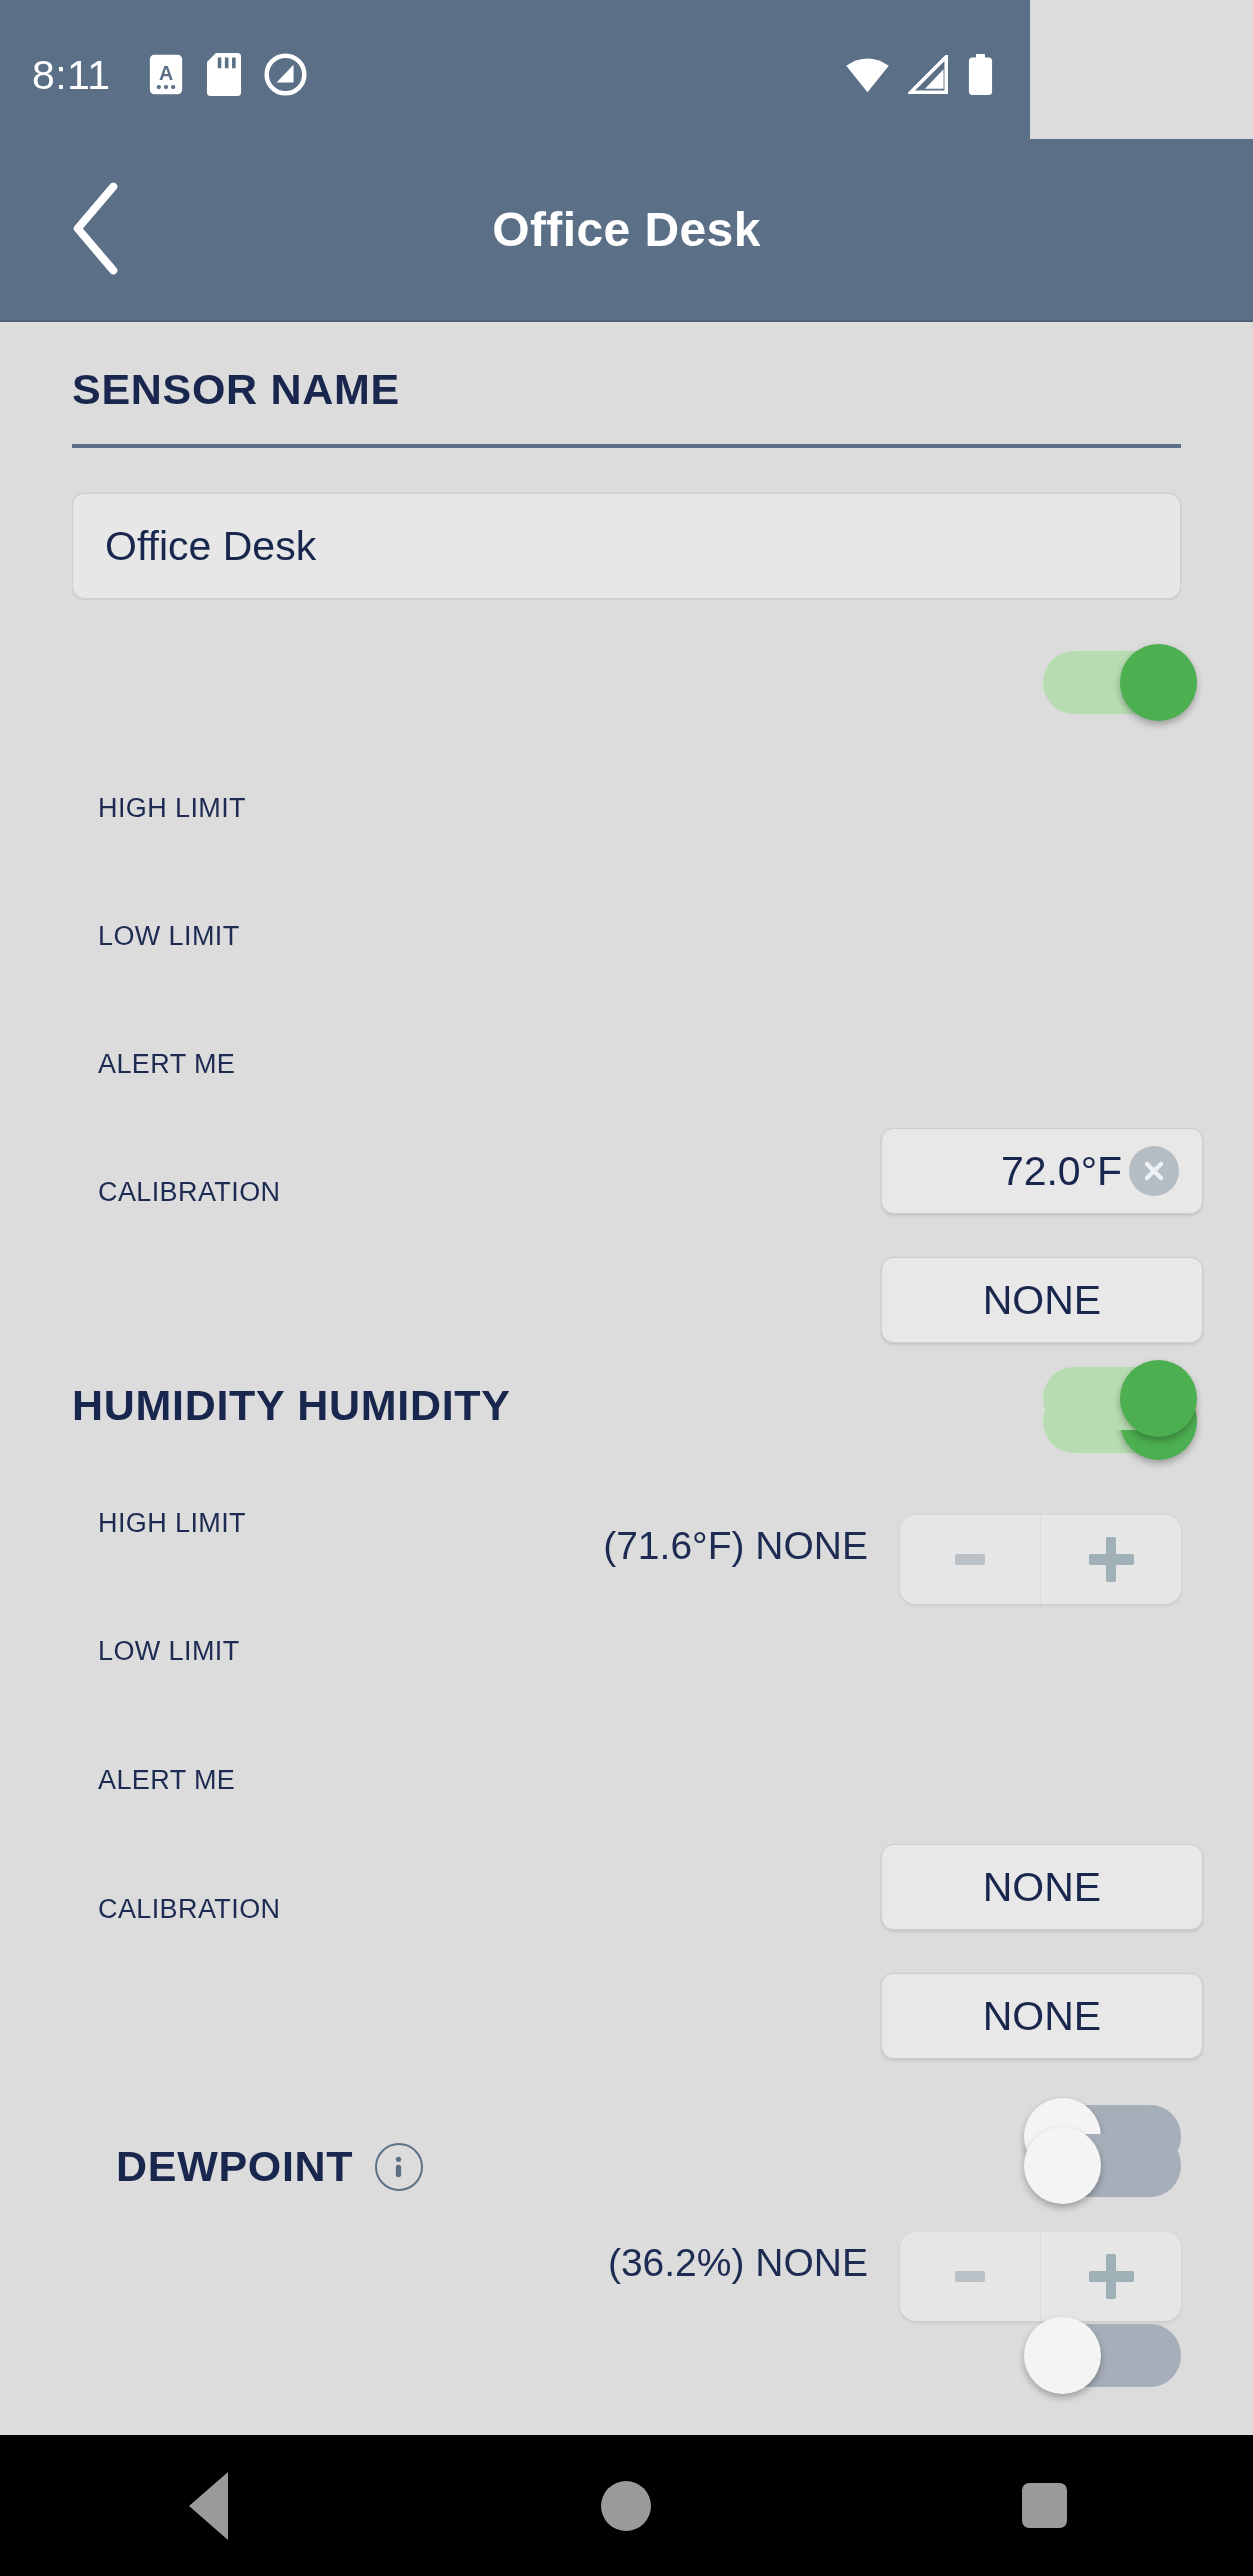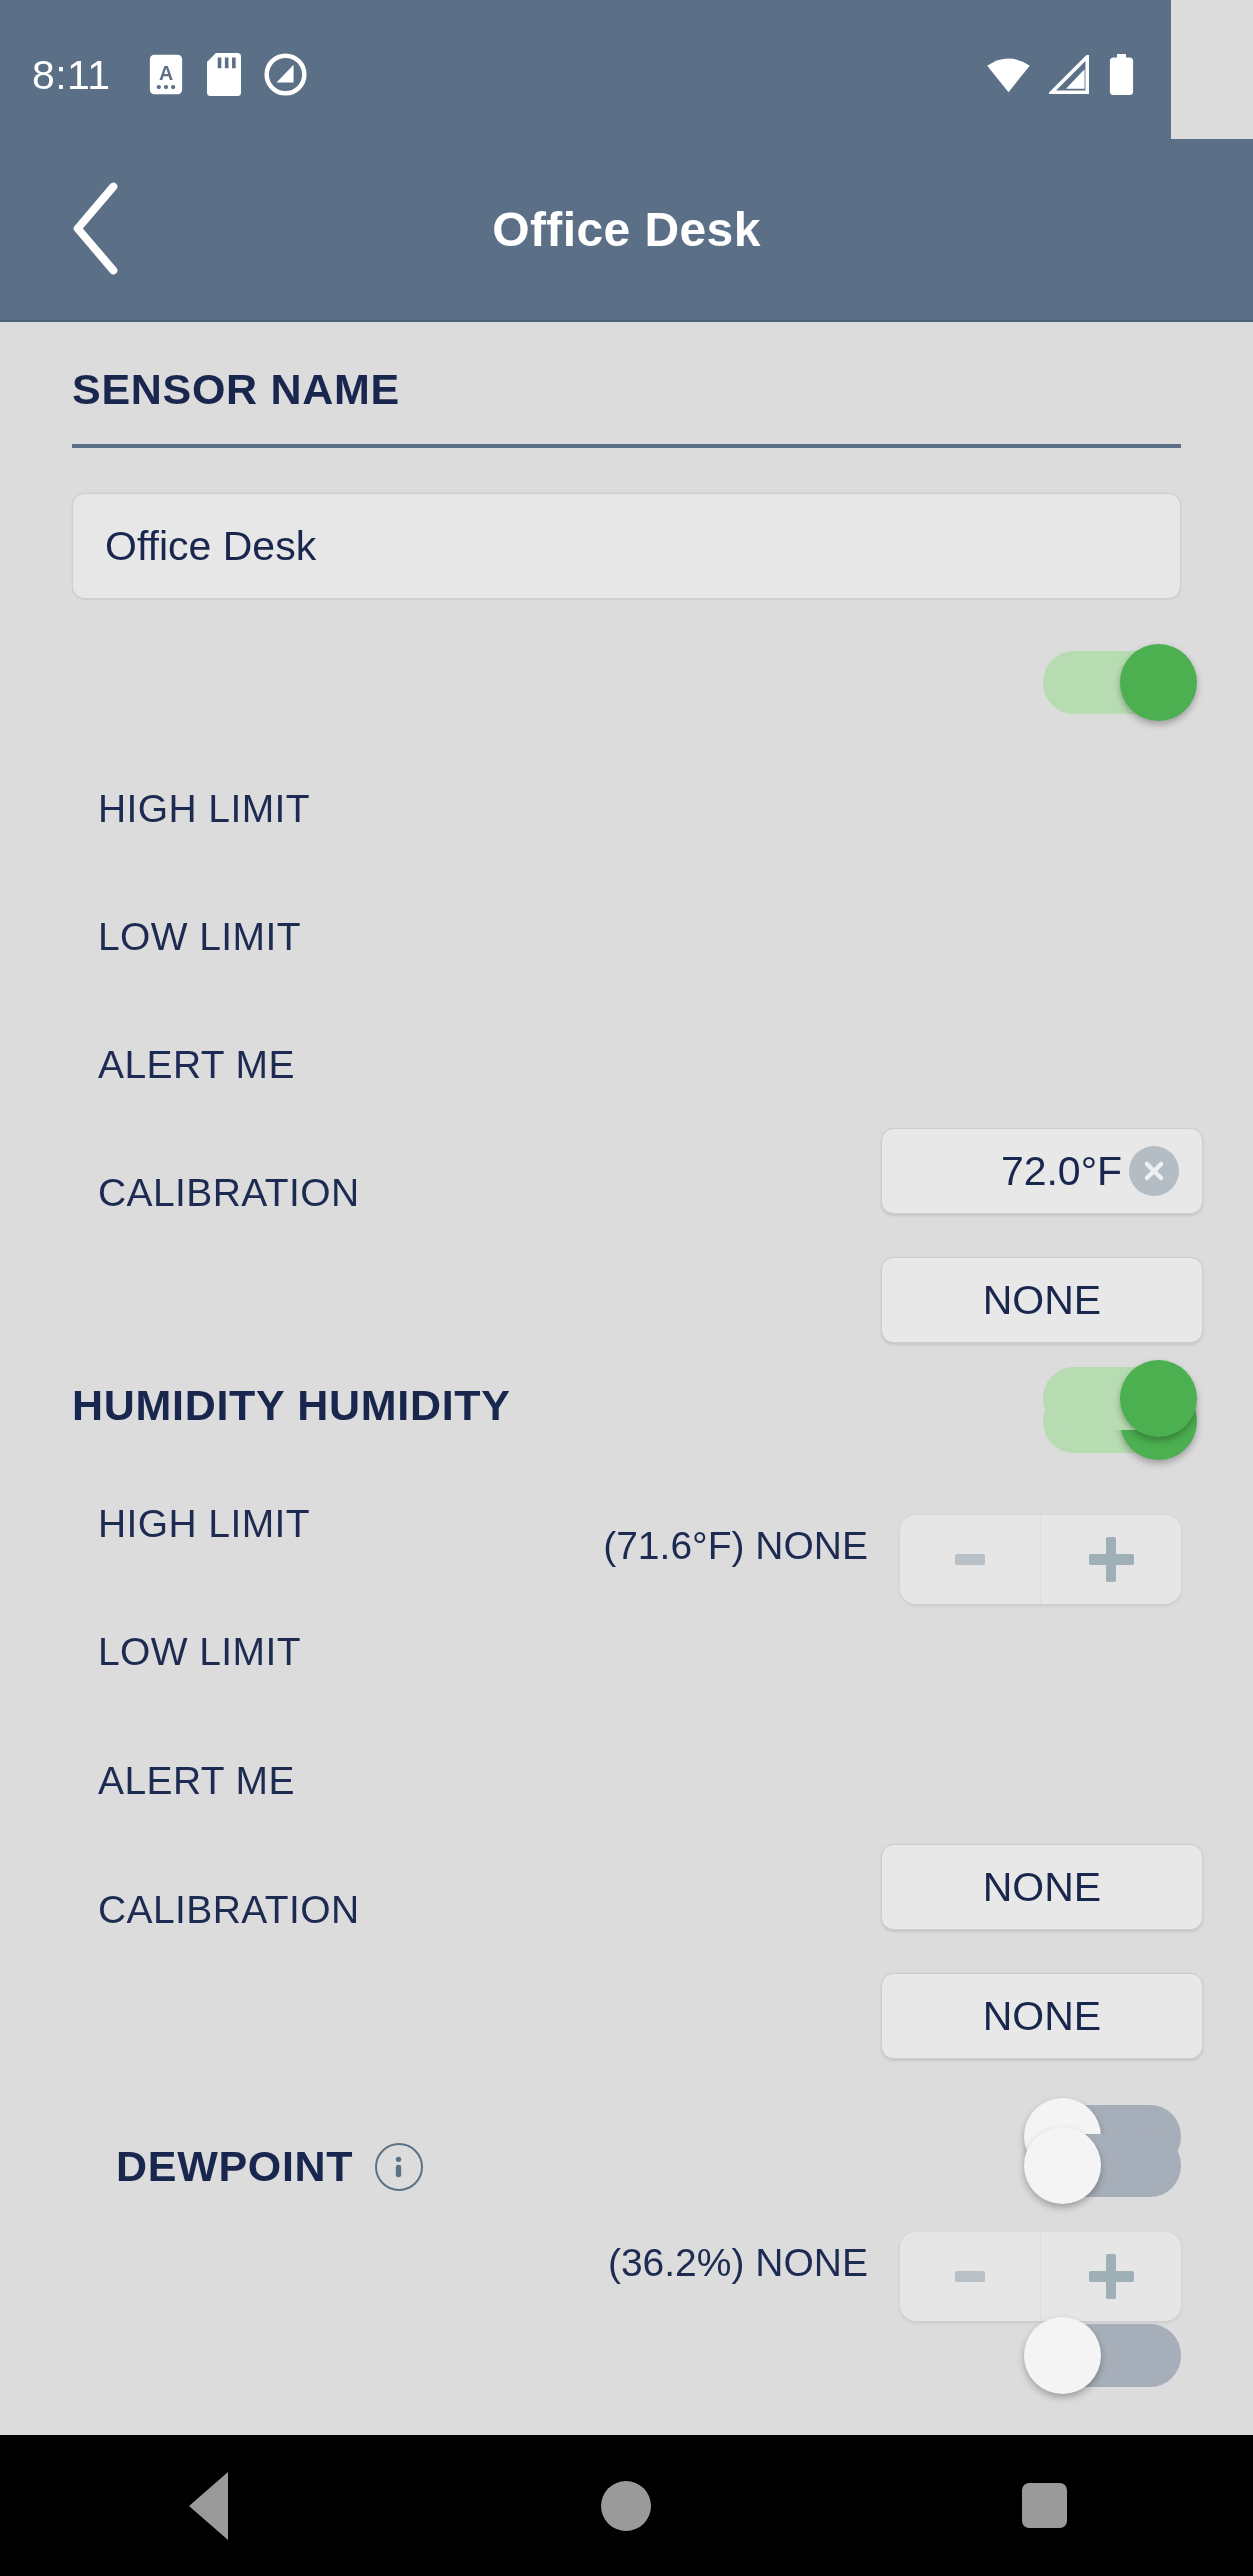--- a/index.html
+++ b/index.html
@@ -6,21 +6,21 @@
   html,body { width:1253px; height:2576px; }
   body {
     background:#dcdcdc;
     font-family:"Liberation Sans", sans-serif;
     overflow:hidden;
   }
   .phone { position:relative; width:1253px; height:2576px; background:#dcdcdc; }
 
   
   .statusbar {
-    position:absolute; top:0; left:0; width:1171px; height:139px;
+    position:absolute; top:0; left:0; width:1030px; height:139px;
     background:#5b7087;
     display:flex; align-items:center;
     padding:12px 36px 0 32px;
   }
   .status-clock {
     color:#ffffff; font-size:41px; letter-spacing:0.4px;
     font-family:"Liberation Sans", sans-serif;
   }
   .status-left-icons { display:flex; align-items:center; gap:23px; margin-left:38px; }
   .status-right { margin-left:auto; display:flex; align-items:center; gap:18px; }
@@ -73,21 +73,21 @@
     box-shadow:0 0.9px 1.8px rgba(0,0,0,0.08);
   }
 
   
   .row {
     position:absolute; left:0; width:1253px; height:89px;
     display:flex; align-items:center;
   }
   .row-label {
     position:absolute; left:98px;
-    color:#1d2b52; font-size:39px; letter-spacing:0.4px;
+    color:#1d2b52; font-size:27px; letter-spacing:0.4px;
   }
 
   
   .value-btn {
     position:absolute;
     background:#e8e8e8;
     border:1.8px solid #cdcdcd;
     border-radius:12.5px;
     display:flex; align-items:center; justify-content:center;
     color:#19264d; font-size:41px;

